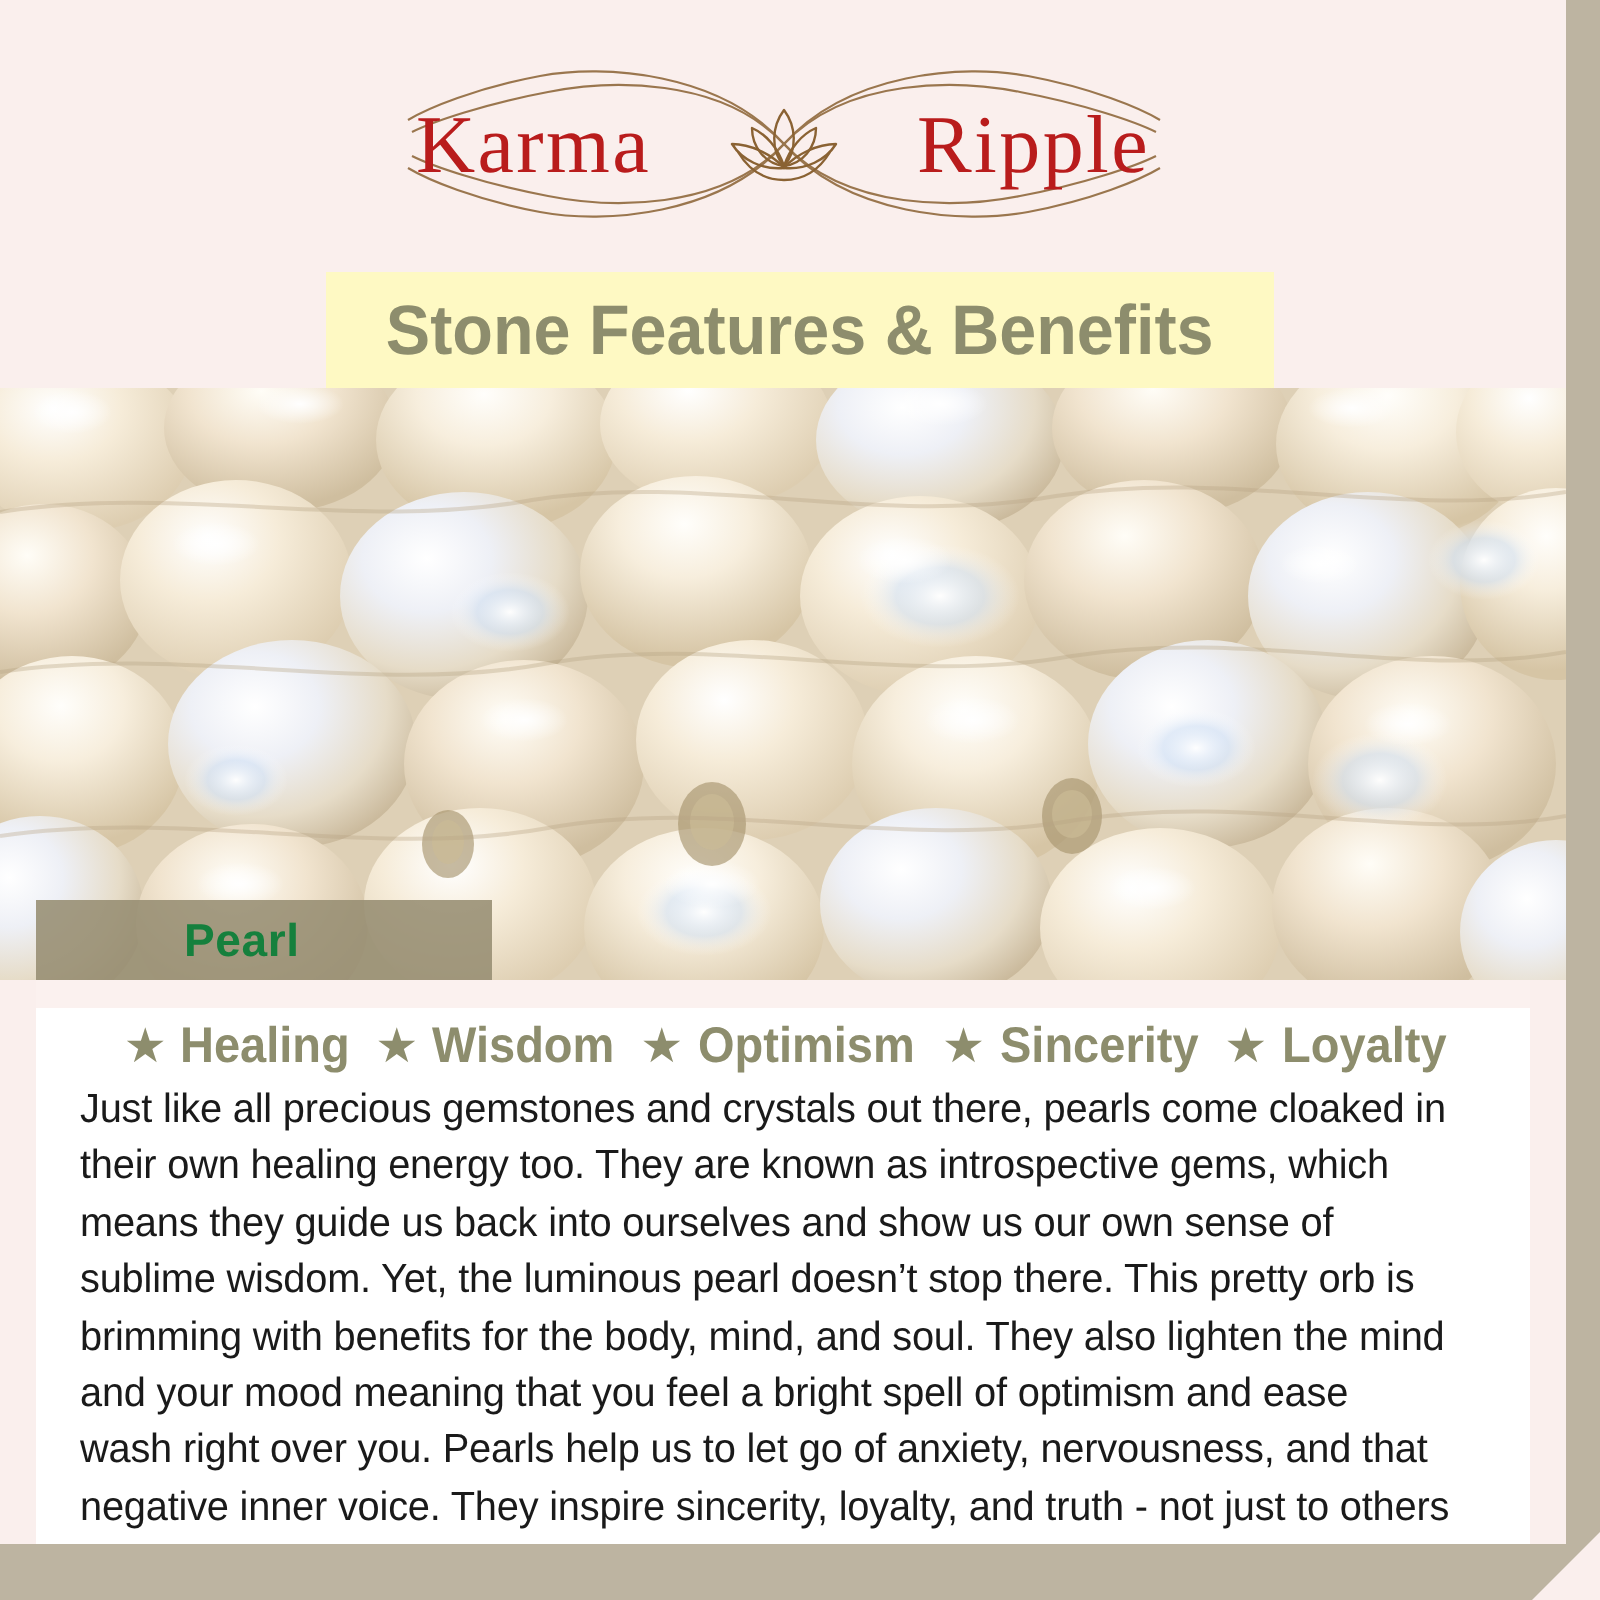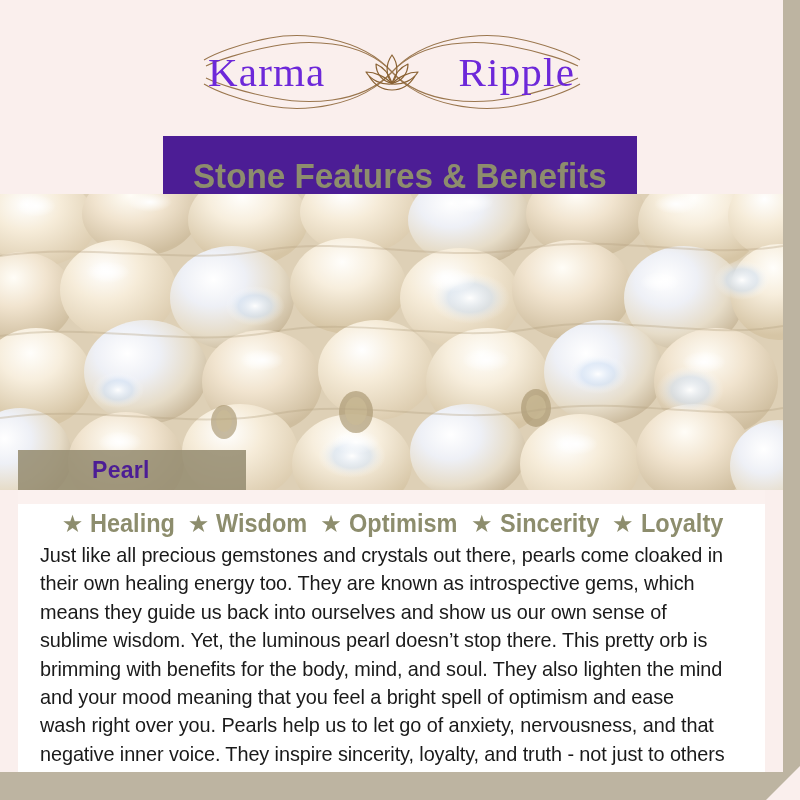--- a/index.html
+++ b/index.html
@@ -60,21 +60,21 @@
     position: relative;
     width: 430px;
     height: 92px;
     display: flex;
     align-items: center;
     justify-content: center;
   }
   .brand-word {
     font-family: "Liberation Serif", serif;
     font-size: 41px;
-    color: #6d28d9;
+    color: #b91c1c;
     letter-spacing: 1.2px;
     line-height: 1;
     z-index: 2;
     position: relative;
   }
   .brand-word.left { margin-right: 64px; }
   .brand-word.right { margin-left: 69px; }
   .brand-flourish {
     position: absolute;
     left: 50%;
@@ -91,23 +91,23 @@
     z-index: 3;
   }
 
   
   .title-banner {
     position: absolute;
     left: 163px;
     top: 136px;
     width: 474px;
     height: 60px;
-    background: #4c1d95;
-    display: flex;
-    align-items: flex-end;
+    background: #fef9c3;
+    display: flex;
+    align-items: center;
     justify-content: center;
   }
   .title-text {
     font-family: "Liberation Sans Narrow", "Liberation Sans", sans-serif;
     font-size: 35px;
     font-weight: bold;
     color: #8d8d6d;
     letter-spacing: 0px;
     transform: scaleX(0.95);
     white-space: nowrap;
@@ -134,21 +134,21 @@
     height: 40px;
     background: rgba(150,141,114,0.88);
     display: flex;
     align-items: center;
     z-index: 5;
   }
   .stone-name {
     font-family: "Liberation Sans", sans-serif;
     font-size: 23px;
     font-weight: bold;
-    color: #4c1d95;
+    color: #15803d;
     margin-left: 74px;
     letter-spacing: 0.3px;
   }
 
   
   .content-card {
     position: absolute;
     left: 18px;
     top: 490px;
     width: 747px;

